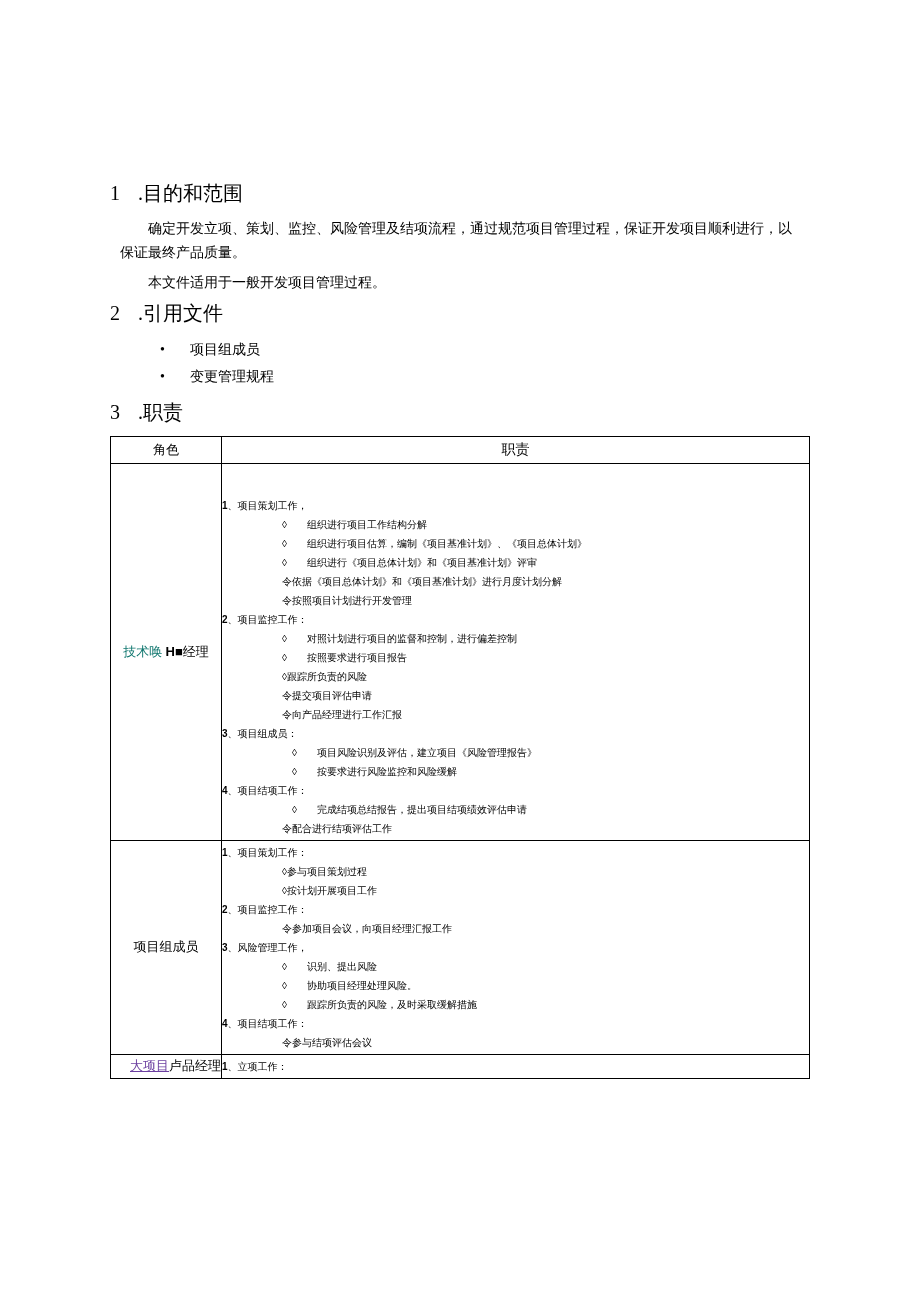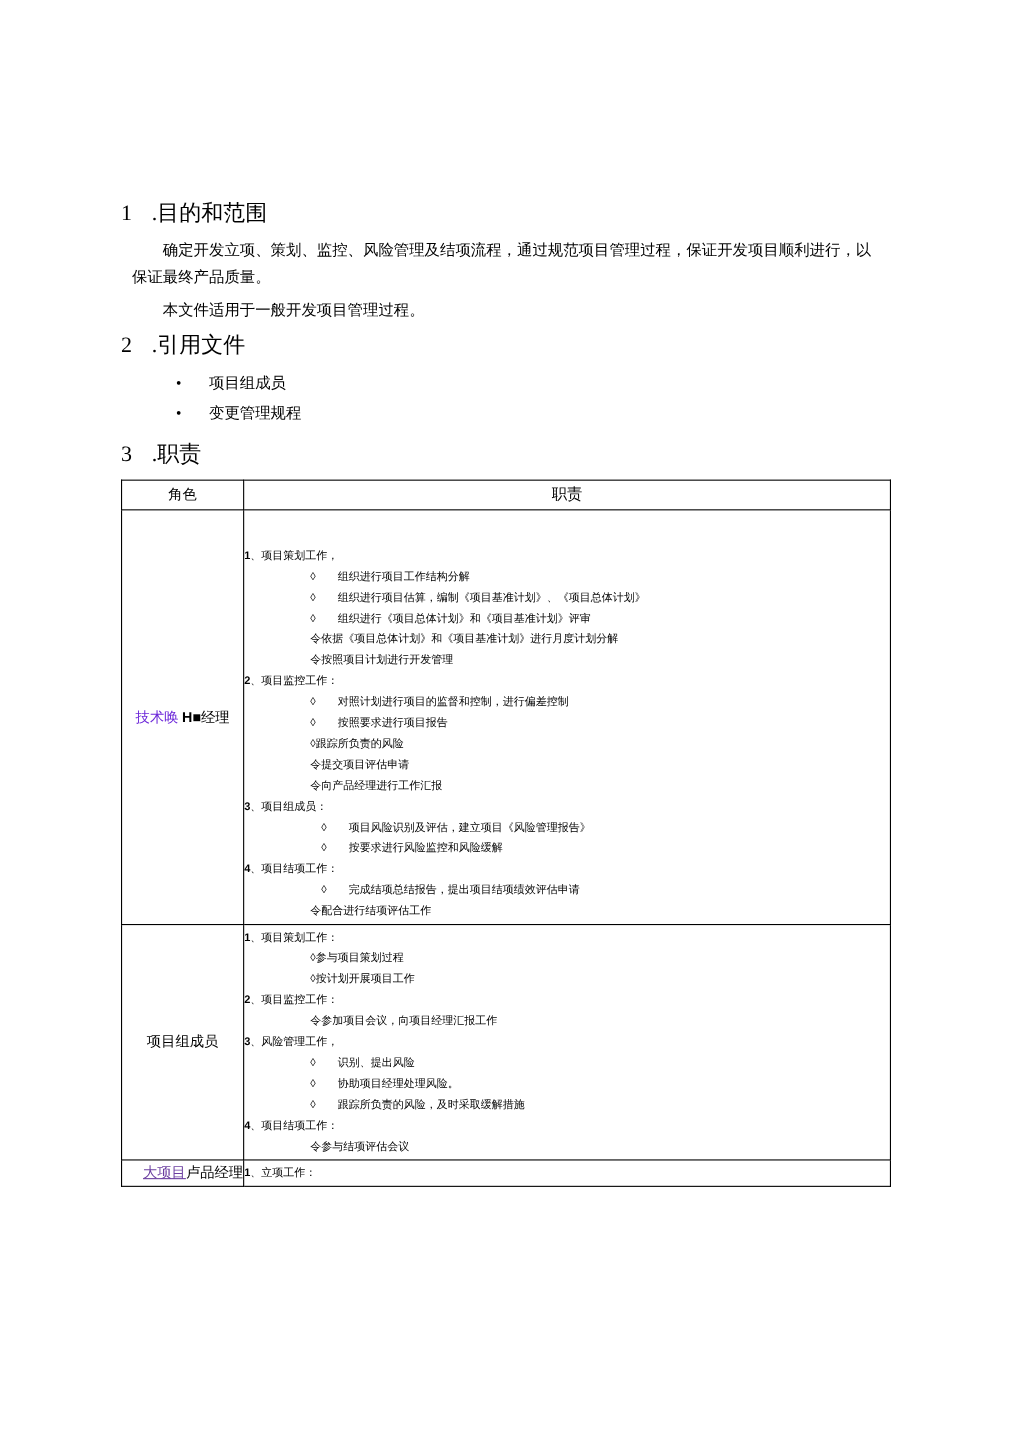--- a/index.html
+++ b/index.html
@@ -84,21 +84,21 @@
     display: block;
   }
   .duty-cell .sub2 {
     padding-left: 70px;
     display: block;
   }
   .black-sq {
     color: #000;
   }
   .role-mixed .p1 {
-    color: #6d28d9;
+    color: #0f766e;
   }
   .role-mixed .bold {
     font-weight: bold;
     font-family: Arial, sans-serif;
   }
   .spacer-top {
     height: 30px;
   }
   .row3-role {
     text-align: right;

